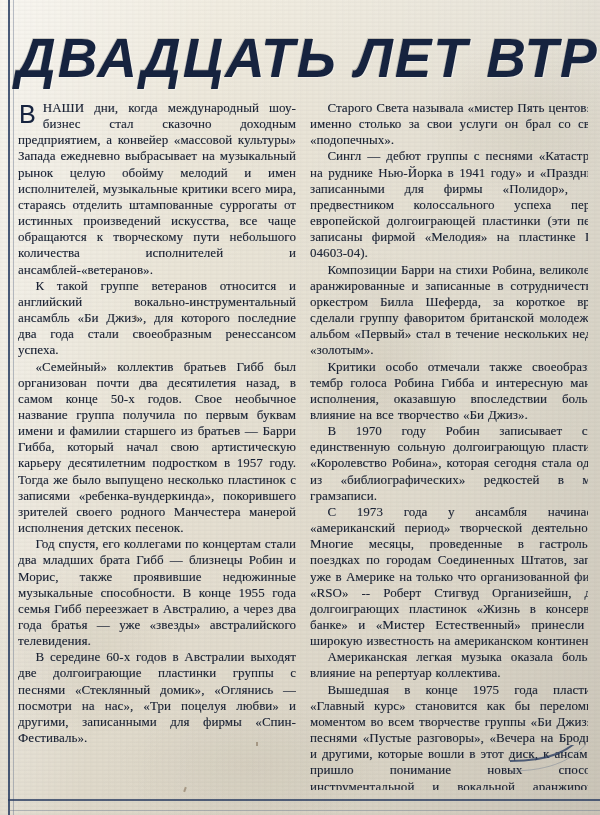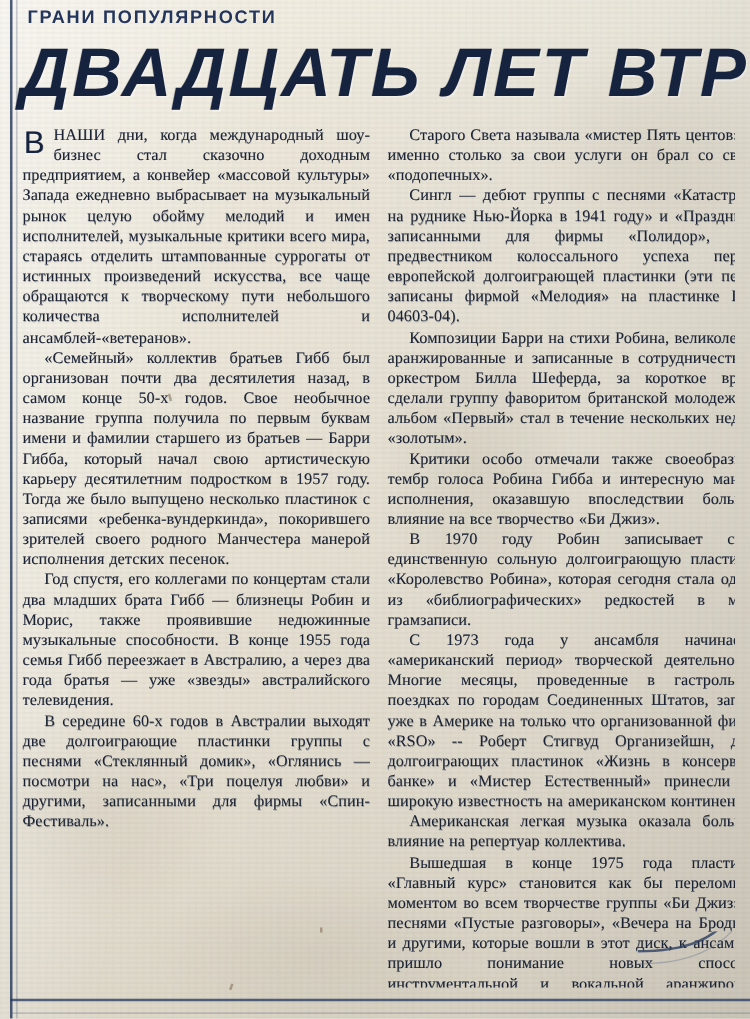--- a/index.html
+++ b/index.html
@@ -178,30 +178,30 @@
 <div class="page">
 
   <div class="blotch b1"></div>
   <div class="blotch b2"></div>
   <div class="blotch b3"></div>
   <div class="blotch b4"></div>
 
   <div class="rule-left"></div>
   <div class="rule-left-2"></div>
 
-  <div class="kicker">ГРАНИ ПОПУЛЯРНОСТИ</div>
 
   <div class="headline">ДВАДЦАТЬ ЛЕТ ВТРОЕМ</div>
 
   <div class="columns">
 
     <div class="col left">
       <p class="lead">
         <span class="dropcap">В</span><span>НАШИ дни, когда международный шоу-бизнес стал сказочно доходным предприятием, а конвейер «массовой культуры» Запада ежедневно выбрасывает на музыкальный рынок целую обойму мелодий и имен исполнителей, музыкальные критики всего мира, стараясь отделить штампованные суррогаты от истинных произведений искусства, все чаще обращаются к творческому пути небольшого количества исполнителей и ансамблей-«ветеранов».</span>
       </p>
+      <p>К такой группе ветеранов относится и английский вокально-инструментальный ансамбль «Би Джиз», для которого последние два года стали своеобразным ренессансом успеха.</p>
       <p>«Семейный» коллектив братьев Гибб был организован почти два десятилетия назад, в самом конце 50-х годов. Свое необычное название группа получила по первым буквам имени и фамилии старшего из братьев — Барри Гибба, который начал свою артистическую карьеру десятилетним подростком в 1957 году. Тогда же было выпущено несколько пластинок с записями «ребенка-вундеркинда», покорившего зрителей своего родного Манчестера манерой исполнения детских песенок.</p>
       <p>Год спустя, его коллегами по концертам стали два младших брата Гибб — близнецы Робин и Морис, также проявившие недюжинные музыкальные способности. В конце 1955 года семья Гибб переезжает в Австралию, а через два года братья — уже «звезды» австралийского телевидения.</p>
       <p>В середине 60-х годов в Австралии выходят две долгоиграющие пластинки группы с песнями «Стеклянный домик», «Оглянись — посмотри на нас», «Три поцелуя любви» и другими, записанными для фирмы «Спин-Фестиваль».</p>
 
     </div>
 
     <div class="col right">
       <div class="inner">
         <p>Старого Света называла «мистер Пять центов» — именно столько за свои услуги он брал со своих «подопечных».</p>
         <p>Сингл — дебют группы с песнями «Катастрофа на руднике Нью-Йорка в 1941 году» и «Праздник», записанными для фирмы «Полидор», был предвестником колоссального успеха первой европейской долгоиграющей пластинки (эти песни записаны фирмой «Мелодия» на пластинке Г62-04603-04).</p>

